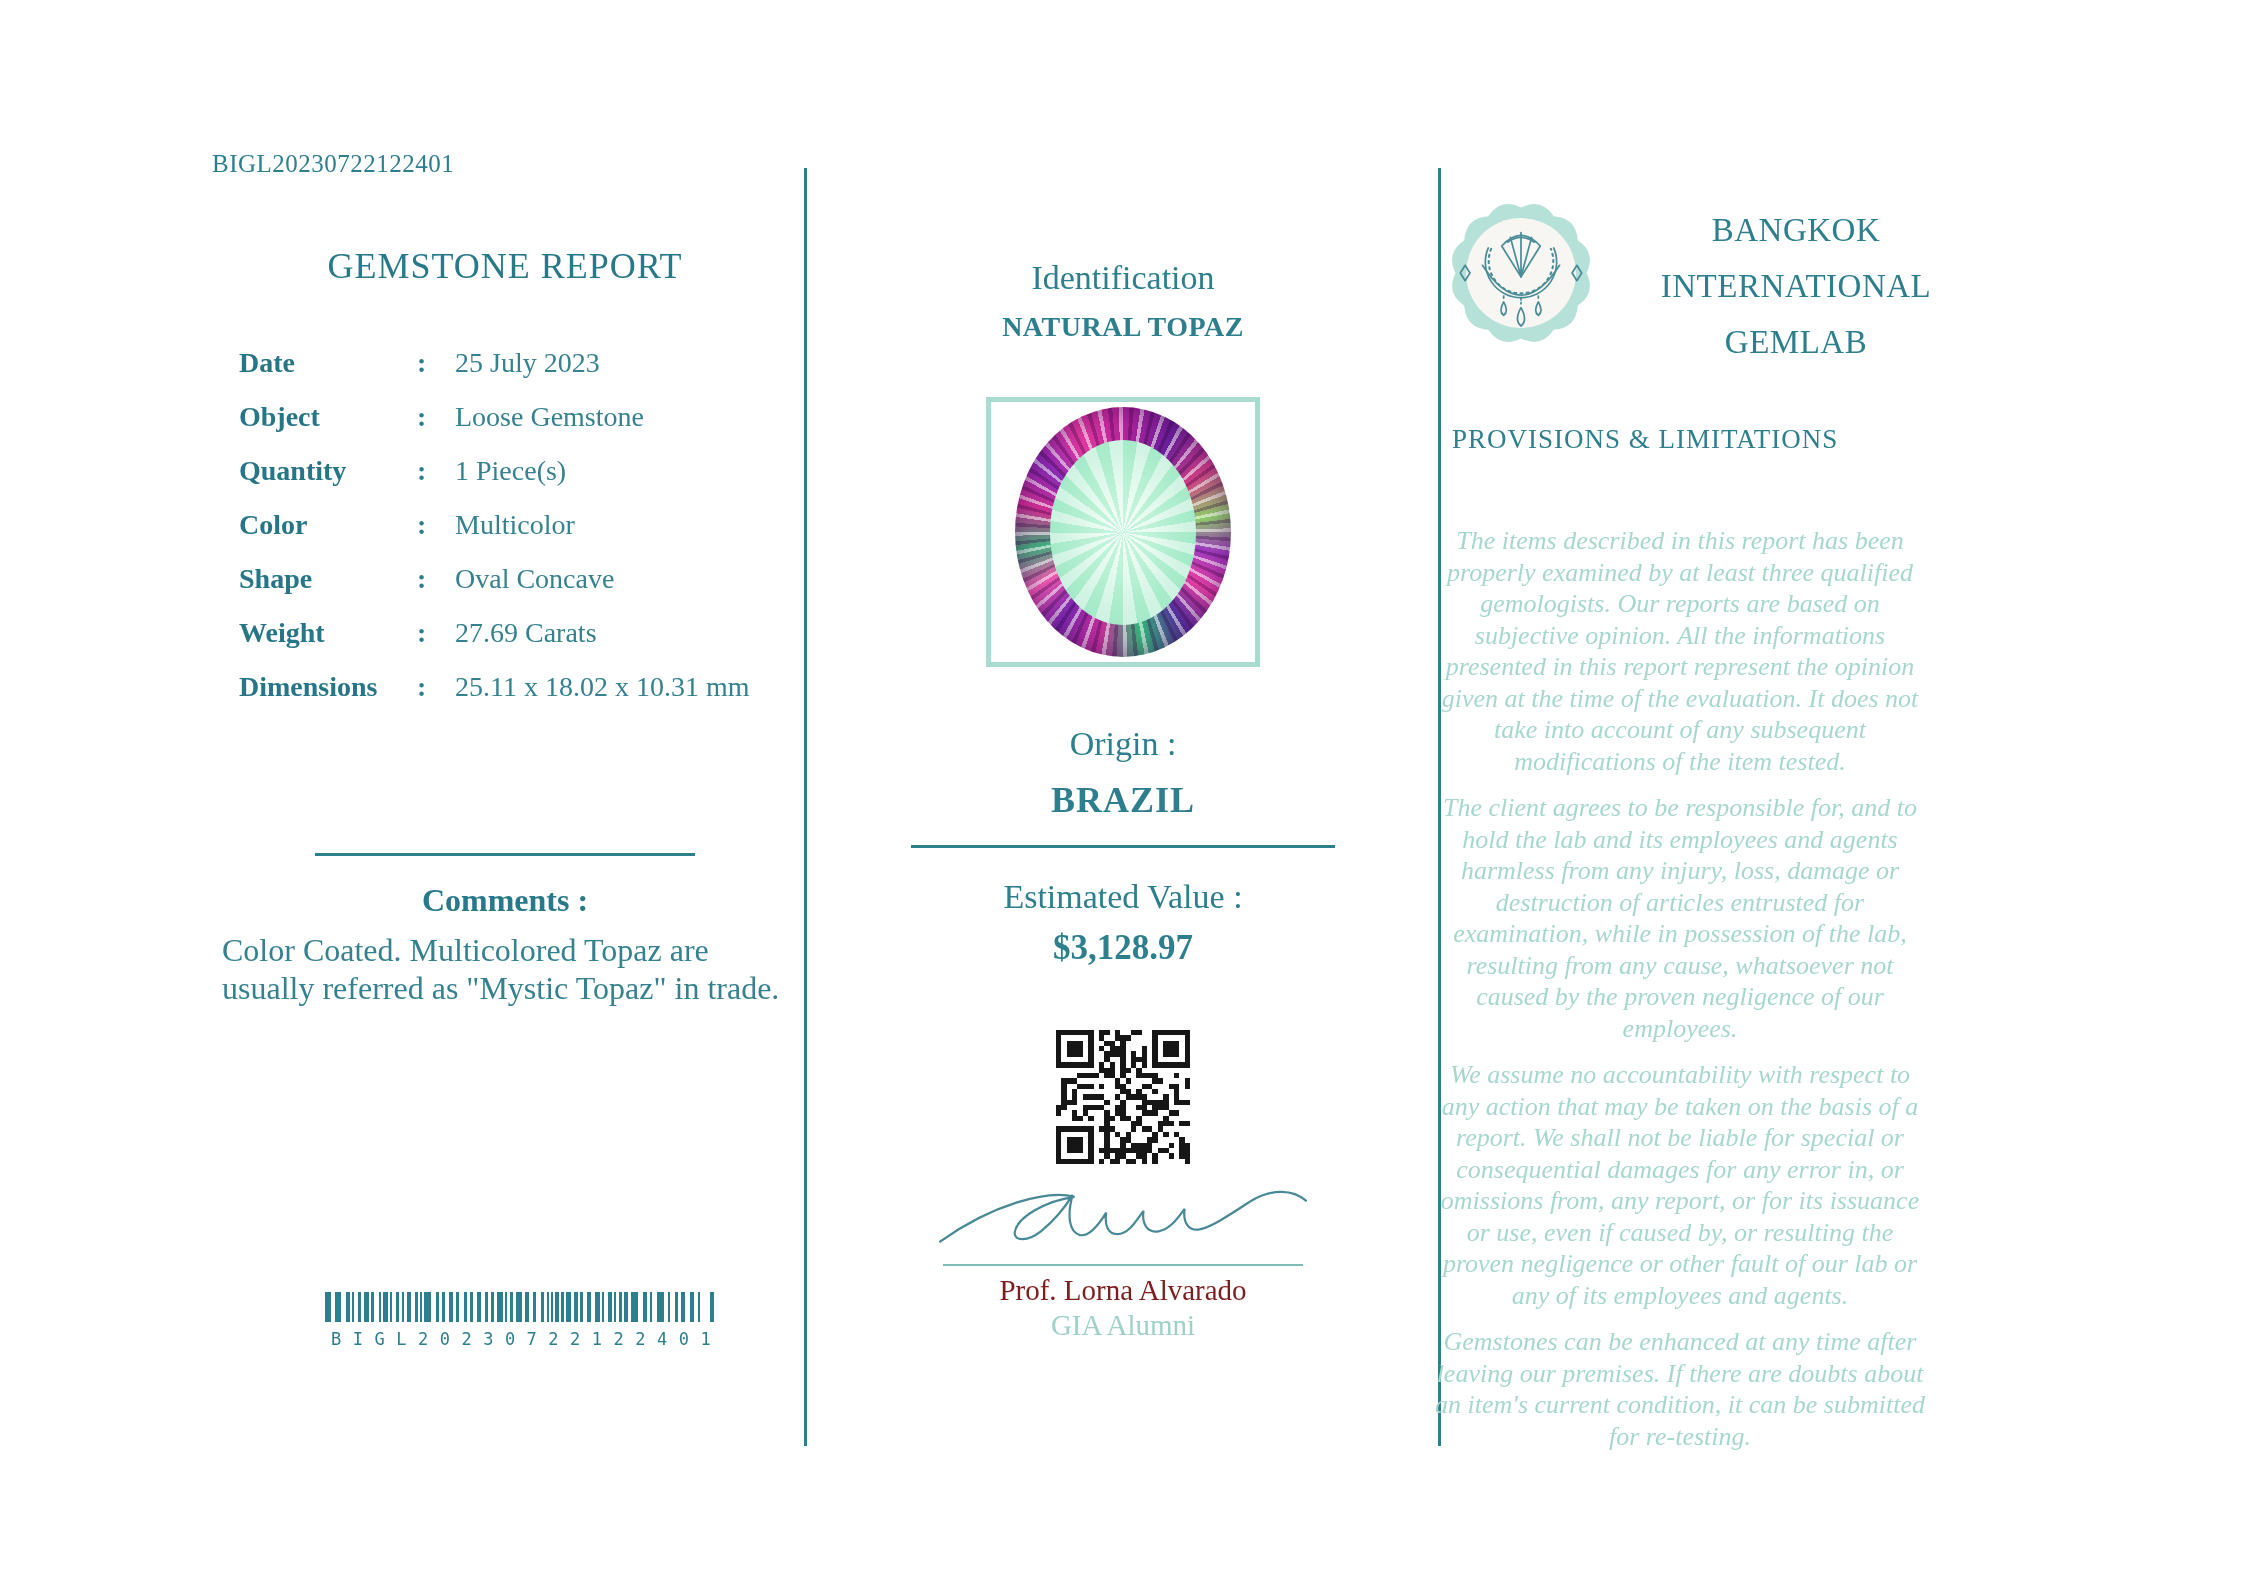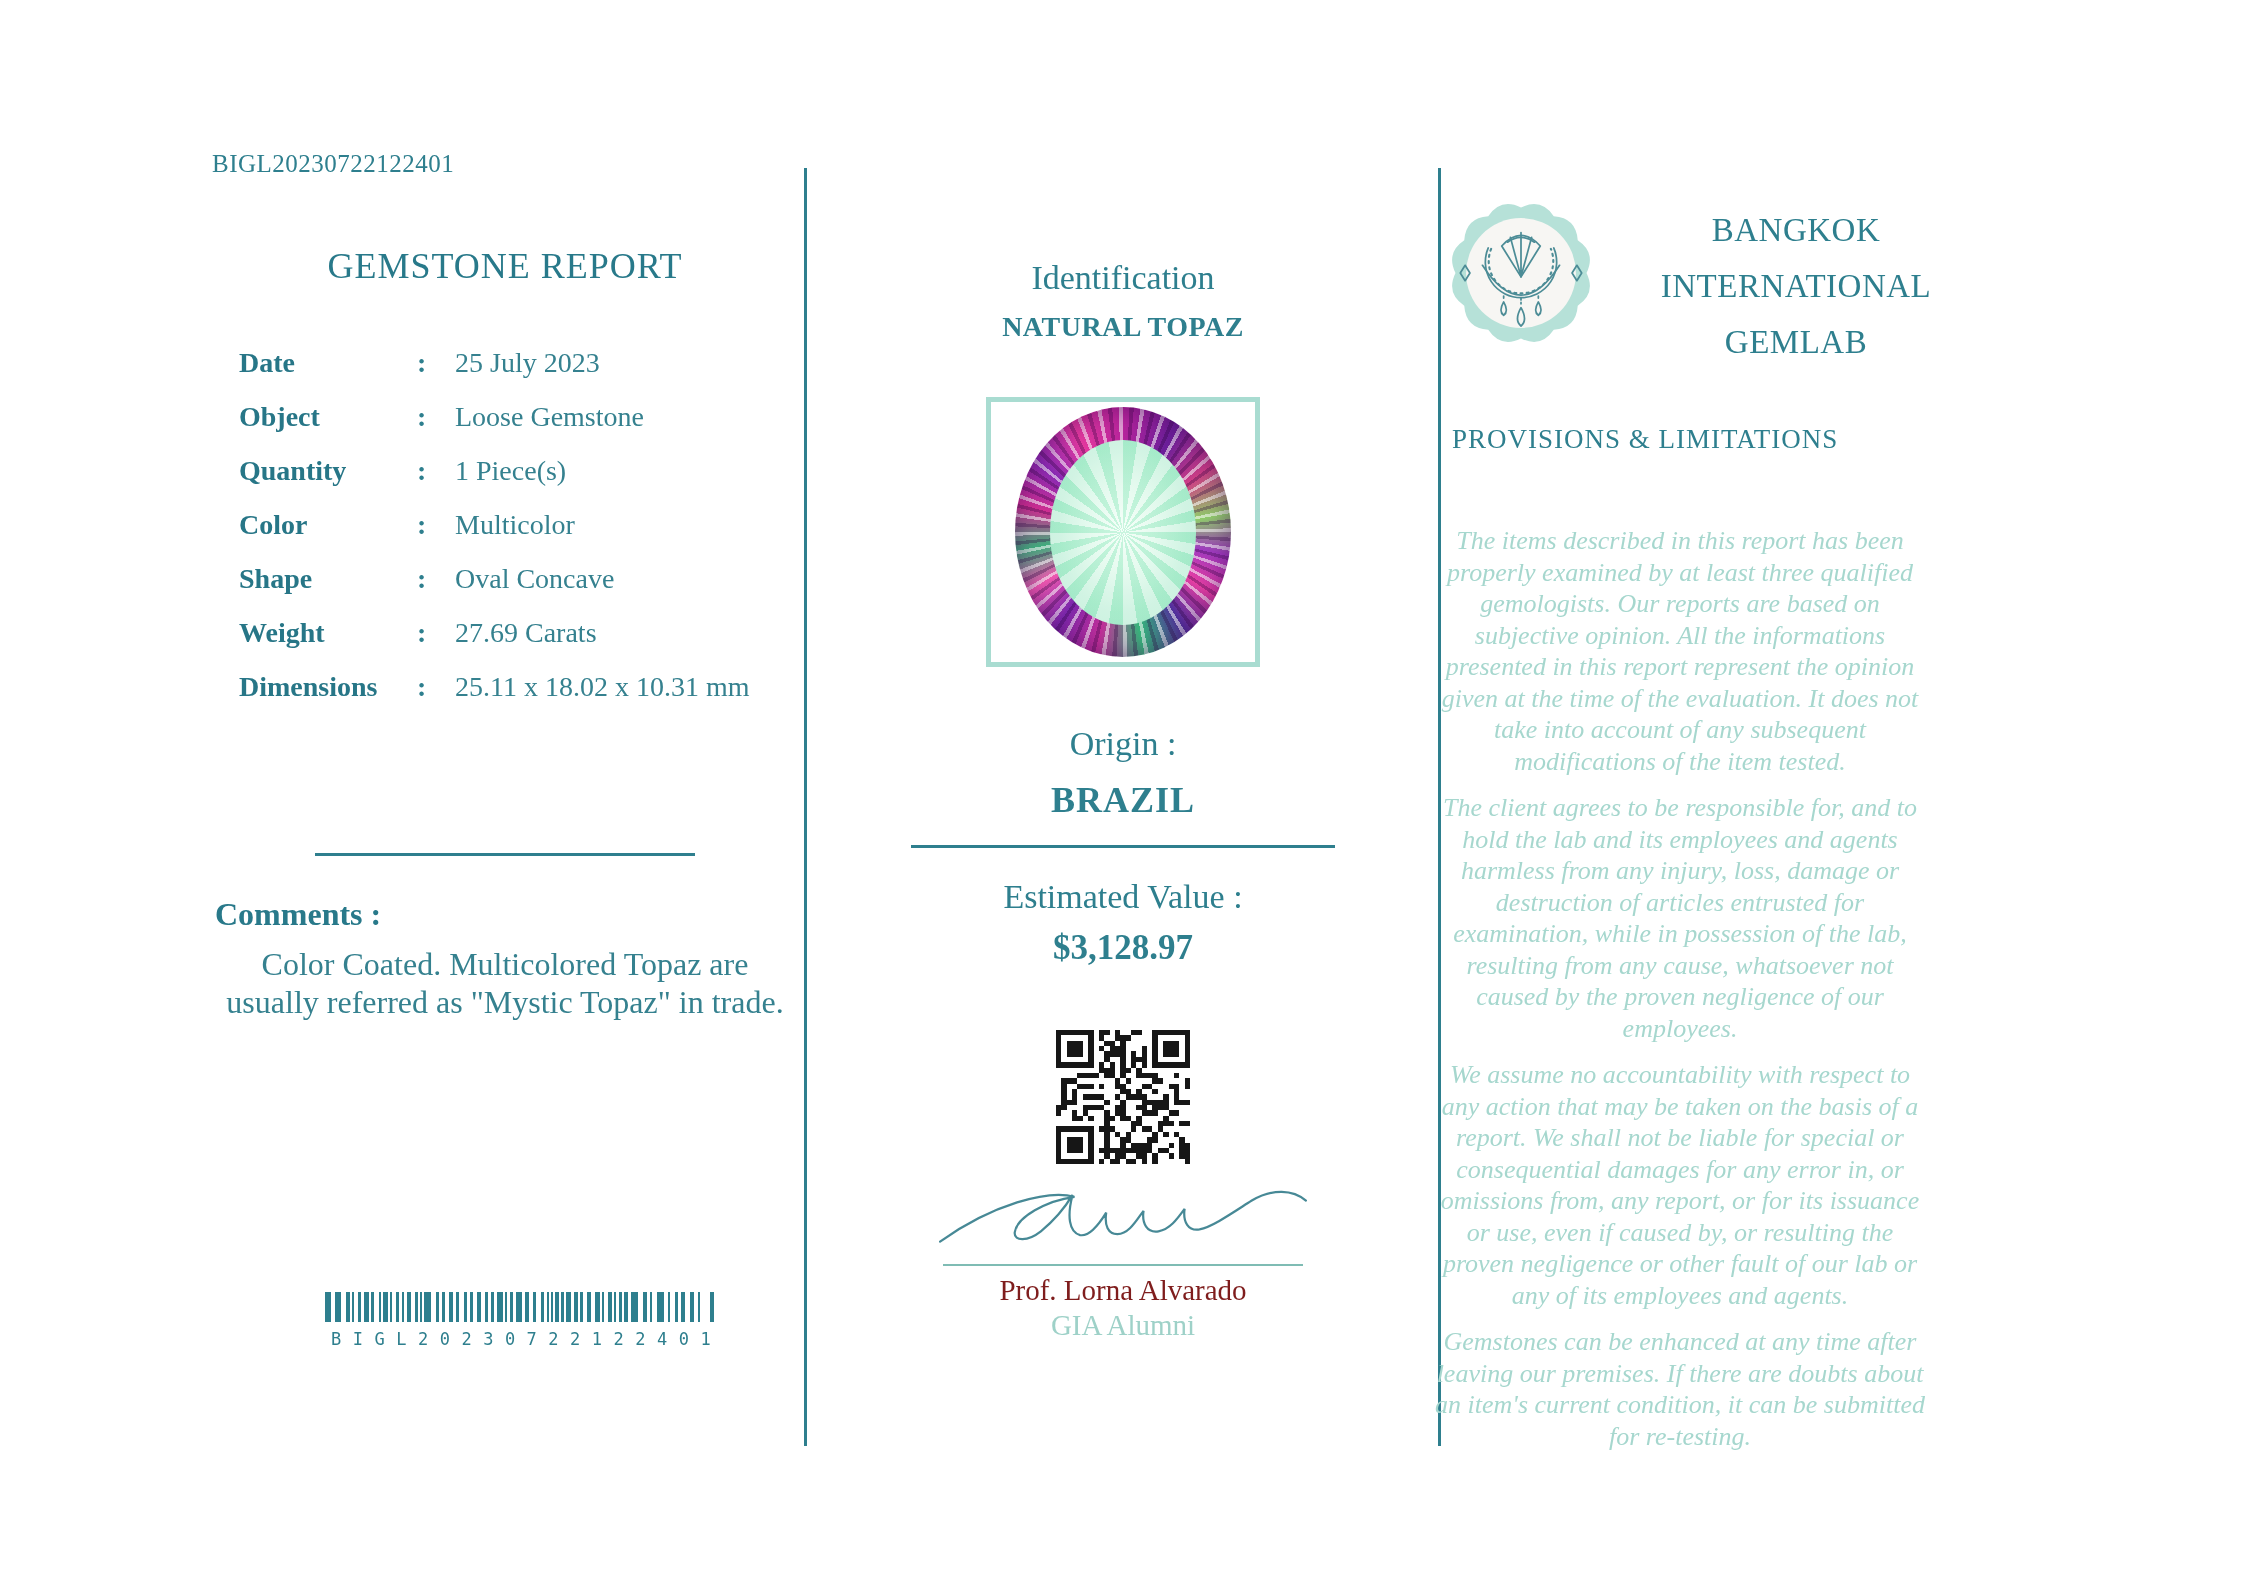--- a/index.html
+++ b/index.html
@@ -14,22 +14,22 @@
 
   
   .col1{position:absolute;left:215px;top:245px;width:580px;}
   .col1 h1{margin:0 0 0;text-align:center;font-size:36px;font-weight:400;letter-spacing:1px;color:#28798a;}
   .fields{margin-top:60px;padding-left:24px;}
   .frow{display:flex;align-items:baseline;height:54px;font-size:28px;}
   .flabel{width:178px;font-weight:700;color:#277687;}
   .fcolon{width:38px;font-weight:700;text-align:left;}
   .fvalue{flex:1;color:#35818f;}
   .comments-divider{width:380px;height:3px;background:#2e7f8e;margin:128px auto 0;}
-  .comments-title{margin:40px 0 0;font-size:32px;font-weight:700;color:#28798a;}
-  .comments-text{margin:12px auto 0;width:566px;text-align:center;font-size:32px;line-height:38px;color:#35818f;}
+  .comments-title{margin:26px 0 0;text-align:center;font-size:32px;font-weight:700;color:#28798a;}
+  .comments-text{margin:12px auto 0;width:566px;text-align:left;font-size:32px;line-height:38px;color:#35818f;}
   .barcode-wrap{position:absolute;left:325px;top:1292px;width:392px;text-align:left;}
   .barcode-text{font-family:"DejaVu Sans Mono",monospace;font-size:17px;letter-spacing:11.5px;color:#2e7f8e;margin-top:3px;white-space:nowrap;padding-left:6px;}
 
   
   .col2{position:absolute;left:808px;top:245px;width:630px;text-align:center;}
   .ident-label{padding-top:14px;font-size:34px;}
   .ident-value{margin-top:14px;font-size:28px;font-weight:700;letter-spacing:.5px;}
   .gem-box{width:264px;height:260px;border:5px solid #a9dcd1;background:#fff;margin:54px auto 0;
            display:flex;align-items:center;justify-content:center;}
   .gem{

